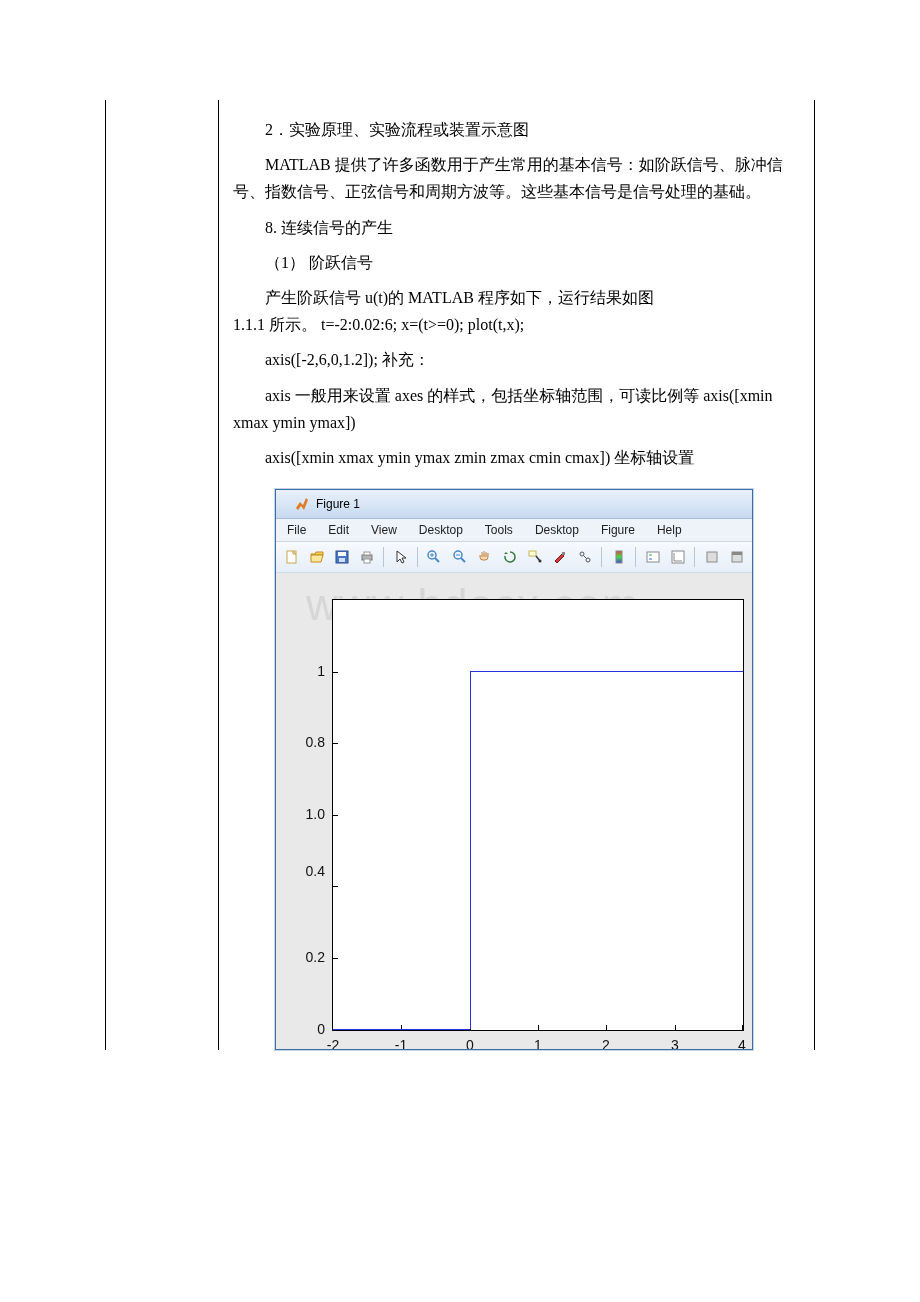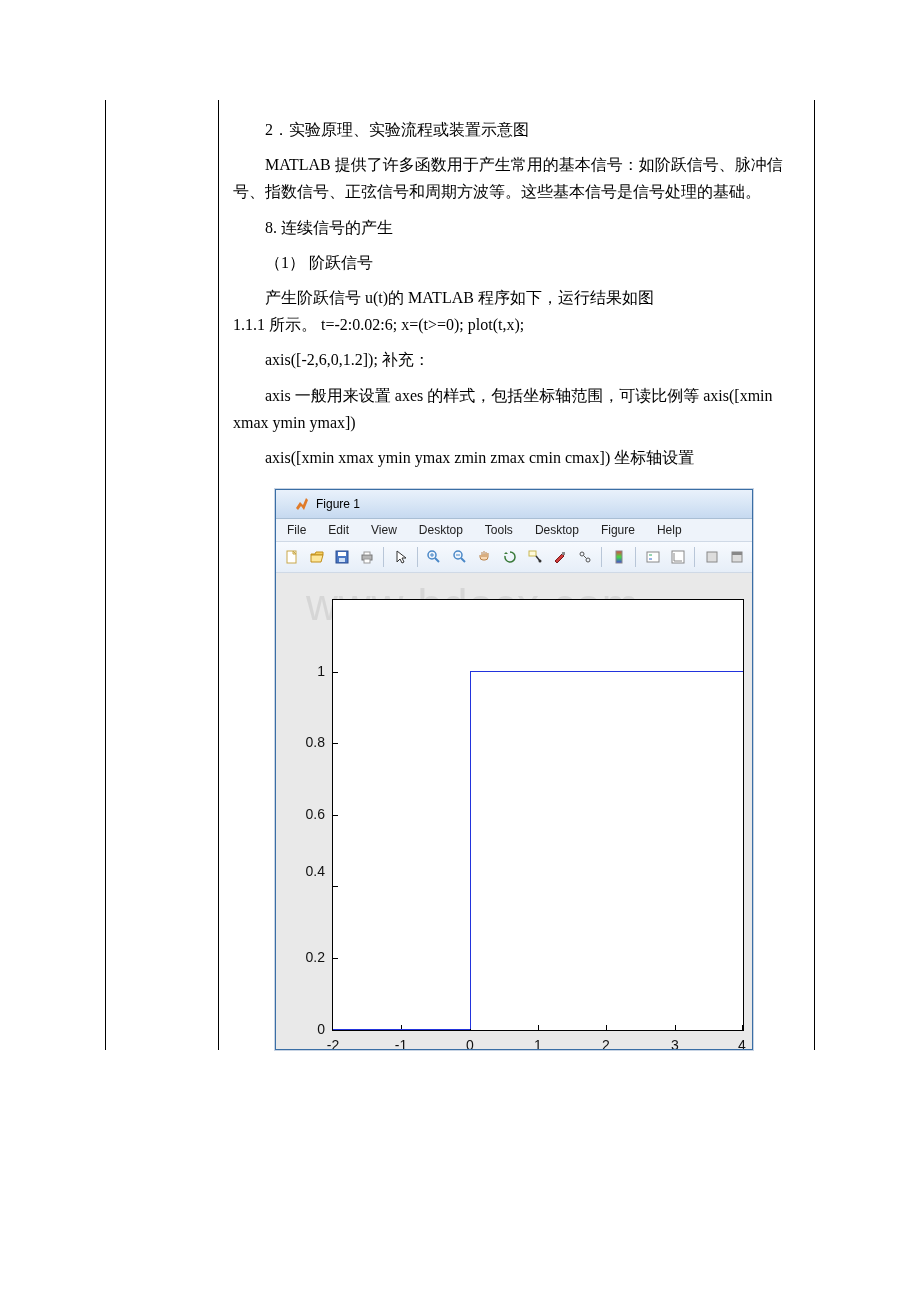--- a/index.html
+++ b/index.html
@@ -360,21 +360,21 @@
 
             <div class="plot-area">
               <div class="watermark" style="top:-5px;left:30px">www bdocx com</div>
               <div class="plot-box">
 
                 <div class="ytick-mark" style="top:71.5px"></div>
                     <div class="ytick-label" style="top:71.5px">1</div>
                 <div class="ytick-mark" style="top:143px"></div>
                     <div class="ytick-label" style="top:143px">0.8</div>
                 <div class="ytick-mark" style="top:214.5px"></div>
-                    <div class="ytick-label" style="top:214.5px">0.6</div>
+                    <div class="ytick-label" style="top:214.5px">1.0</div>
                 <div class="ytick-mark" style="top:286px"></div>
                     <div class="ytick-label" style="top:272px">0.4</div>
                 <div class="ytick-mark" style="top:357.5px"></div>
                     <div class="ytick-label" style="top:357.5px">0.2</div>
                 <div class="ytick-label" style="top:430px">0</div>
 
                 <div class="xtick-label" style="left:0px">-2</div>
                 <div class="xtick-mark" style="left:68px"></div>
                     <div class="xtick-label" style="left:68px">-1</div>
                 <div class="xtick-mark" style="left:137px"></div>

